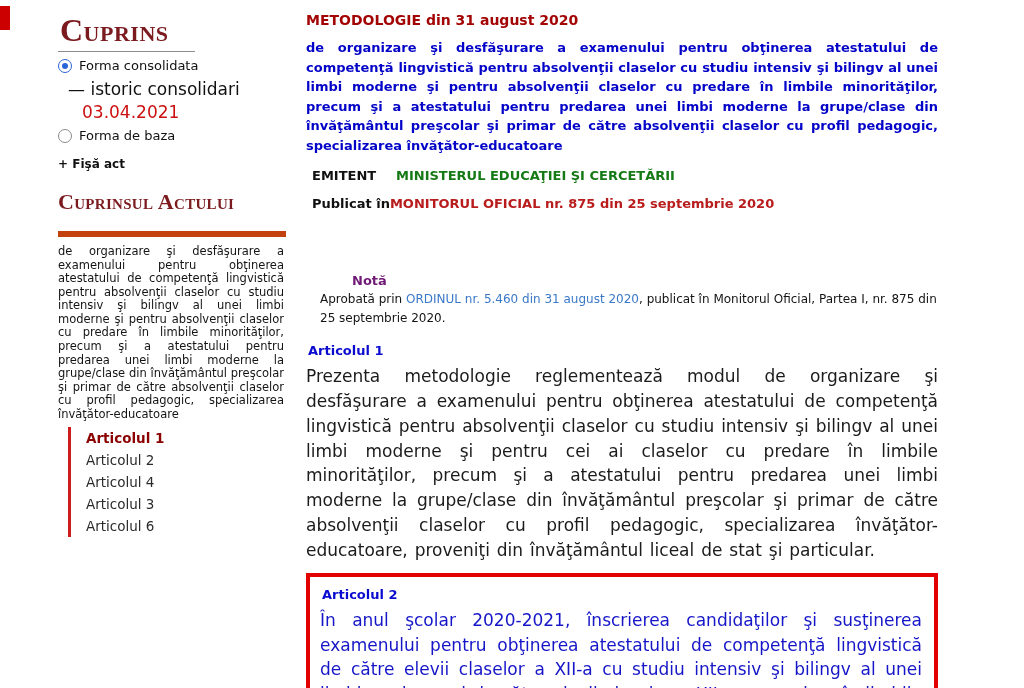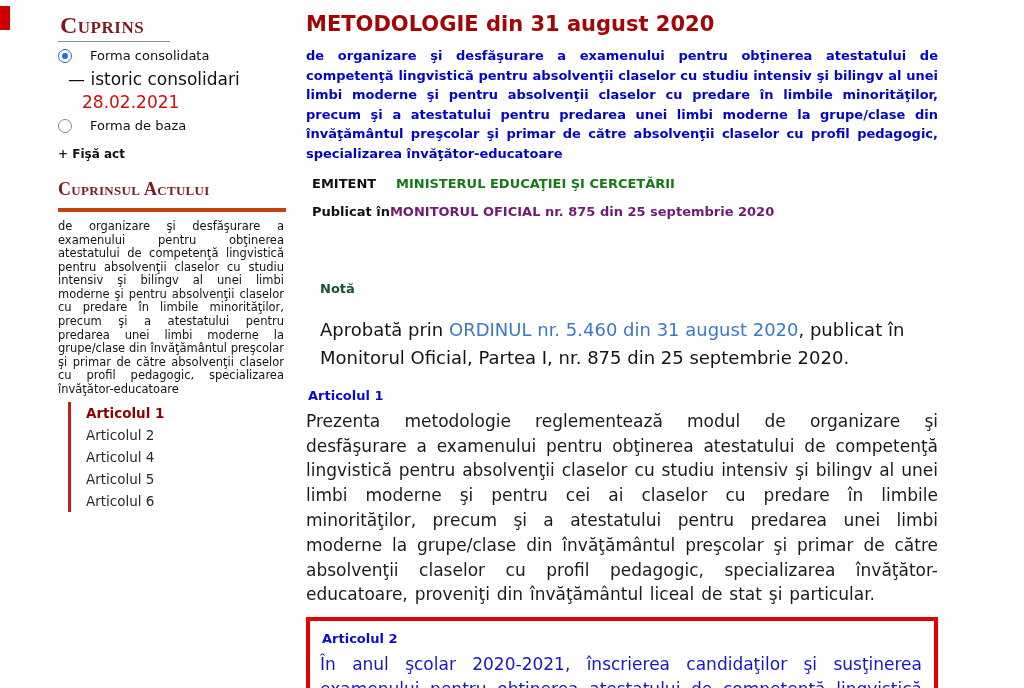--- a/index.html
+++ b/index.html
@@ -7,57 +7,57 @@
   body { font-family: "DejaVu Sans", "Liberation Sans", sans-serif; position: relative; color: #111; }
 
   .red-corner { position: absolute; left: 0; top: 6px; width: 10px; height: 24px; background: #cc0000; }
 
   .layout { display: flex; width: 1024px; }
 
   
   .sidebar { width: 292px; flex-shrink: 0; padding: 12px 0 0 58px; }
   .cuprins-title {
     font-family: "Liberation Serif", "DejaVu Serif", serif;
-    font-variant: small-caps; font-weight: bold; font-size: 24px;
+    font-variant: small-caps; font-weight: bold; font-size: 32px;
     color: #7b1b1f; display: inline-block; padding: 0 26px 2px 2px;
     border-bottom: 1px solid #8d8d8d; letter-spacing: .5px;
   }
   .forme-act { font-size: 13px; font-weight: bold; margin: 16px 0 8px 0; }
-  .radio-row { display: flex; align-items: center; gap: 18px; font-size: 13px; margin: 6px 0; cursor: pointer; }
+  .radio-row { display: flex; align-items: center; gap: 7px; font-size: 13px; margin: 6px 0; cursor: pointer; }
   .radio { width: 14px; height: 14px; border-radius: 50%; border: 1px solid #8a8a8a; background: #fff; position: relative; flex-shrink: 0; }
   .radio.checked { border-color: #2b66d9; }
   .radio.checked::after { content: ""; position: absolute; left: 3px; top: 3px; width: 6px; height: 6px; border-radius: 50%; background: #2b66d9; }
   .istoric { margin: 2px 0 4px 10px; font-size: 17px; }
   .istoric-date { color: #cc1111; margin: 3px 0 0 14px; cursor: pointer; }
   .fisa-act { font-size: 12px; font-weight: bold; margin: 14px 0 18px 0; cursor: pointer; }
   .cuprinsul-title {
     font-family: "Liberation Serif", "DejaVu Serif", serif;
-    font-variant: small-caps; font-weight: bold; font-size: 18px;
-    color: #7b1b1f; padding-bottom: 8px; border-bottom: 4px solid #c2410c;
+    font-variant: small-caps; font-weight: bold; font-size: 22px;
+    color: #7b1b1f; padding-bottom: 16px; border-bottom: 6px solid #c2410c;
     width: 228px; letter-spacing: .3px;
   }
   .toc-desc {
     width: 226px; font-size: 11.5px; line-height: 1.18; text-align: justify;
     margin: 8px 0 6px 0; color: #141414;
   }
   .article-list { list-style: none; margin: 2px 0 0 10px; padding-left: 15px; border-left: 3px solid #cc1c1c; }
   .article-list li { font-size: 13.5px; color: #2a2a2a; padding: 3px 0; cursor: pointer; }
   .article-list li.active { color: #8b0000; font-weight: bold; }
 
   
   .main { flex: 1; padding: 10px 86px 0 14px; }
-  .doc-title { font-size: 21px; font-weight: bold; color: #a30505; margin: 2px 0 10px 0; }
+  .doc-title { font-size: 14px; font-weight: bold; color: #a30505; margin: 2px 0 10px 0; }
   .doc-subtitle { font-size: 13px; font-weight: bold; color: #0404c8; line-height: 1.5; text-align: justify; }
   .meta-row { display: flex; align-items: flex-end; margin-top: 13px; font-size: 13px; }
   .meta-label { font-weight: bold; color: #111; min-width: 68px; margin-left: 6px; }
   .emitent-value { font-weight: bold; color: #157a15; margin-left: 16px; cursor: pointer; }
-  .publicat-value { font-weight: bold; color: #701a75; }
+  .publicat-value { font-weight: bold; color: #b91c1c; }
   .nota-block { margin-top: 62px; margin-left: 14px; }
-  .nota-label { font-size: 13px; font-weight: bold; color: #14532d; }
-  .nota-text { font-size: 18px; line-height: 1.55; margin-top: 20px; color: #141414; }
+  .nota-label { font-size: 13px; font-weight: bold; color: #701a75; margin-left: 32px; }
+  .nota-text { font-size: 12px; line-height: 1.55; margin-top: 2px; color: #141414; }
   .link { color: #3a78c8; text-decoration: none; cursor: pointer; }
   .article-label { font-size: 13px; font-weight: bold; color: #0b0bd0; margin: 16px 0 6px 2px; }
   .article-text { font-size: 17px; line-height: 1.46; text-align: justify; color: #1b1b1b; word-spacing: 1.5px; }
   .amended-box { border: 4px solid #e20000; margin-top: 10px; padding: 2px 12px 10px 10px; }
   .amended-box .article-label { margin-top: 8px; }
   .amended-box .article-text { color: #1616c8; }
 </style>
 </head>
 <body>
 
@@ -69,39 +69,39 @@
     <h1 class="cuprins-title">Cuprins</h1>
 
 
     <div class="radio-row">
       <span class="radio checked"></span>
       <span>Forma consolidata</span>
     </div>
 
     <div class="istoric">
       <div>— istoric consolidari</div>
-      <div class="istoric-date">28.02.2021</div>
+      <div class="istoric-date">03.04.2021</div>
     </div>
 
     <div class="radio-row">
       <span class="radio"></span>
       <span>Forma de baza</span>
     </div>
 
     <div class="fisa-act">+ Fişă act</div>
 
     <h2 class="cuprinsul-title">Cuprinsul Actului</h2>
 
     <p class="toc-desc">de organizare şi desfăşurare a examenului pentru obţinerea atestatului de competenţă lingvistică pentru absolvenţii claselor cu studiu intensiv şi bilingv al unei limbi moderne şi pentru absolvenţii claselor cu predare în limbile minorităţilor, precum şi a atestatului pentru predarea unei limbi moderne la grupe/clase din învăţământul preşcolar şi primar de către absolvenţii claselor cu profil pedagogic, specializarea învăţător-educatoare</p>
 
     <ul class="article-list">
       <li class="active">Articolul 1</li>
       <li>Articolul 2</li>
       <li>Articolul 4</li>
-      <li>Articolul 5</li>
+      <li>Articolul 3</li>
       <li>Articolul 6</li>
     </ul>
   </aside>
 
   <main class="main">
     <h1 class="doc-title">METODOLOGIE din 31 august 2020</h1>
 
     <p class="doc-subtitle">de organizare şi desfăşurare a examenului pentru obţinerea atestatului de competenţă lingvistică pentru absolvenţii claselor cu studiu intensiv şi bilingv al unei limbi moderne şi pentru absolvenţii claselor cu predare în limbile minorităţilor, precum şi a atestatului pentru predarea unei limbi moderne la grupe/clase din învăţământul preşcolar şi primar de către absolvenţii claselor cu profil pedagogic, specializarea învăţător-educatoare</p>
 
     <div class="meta-row">

